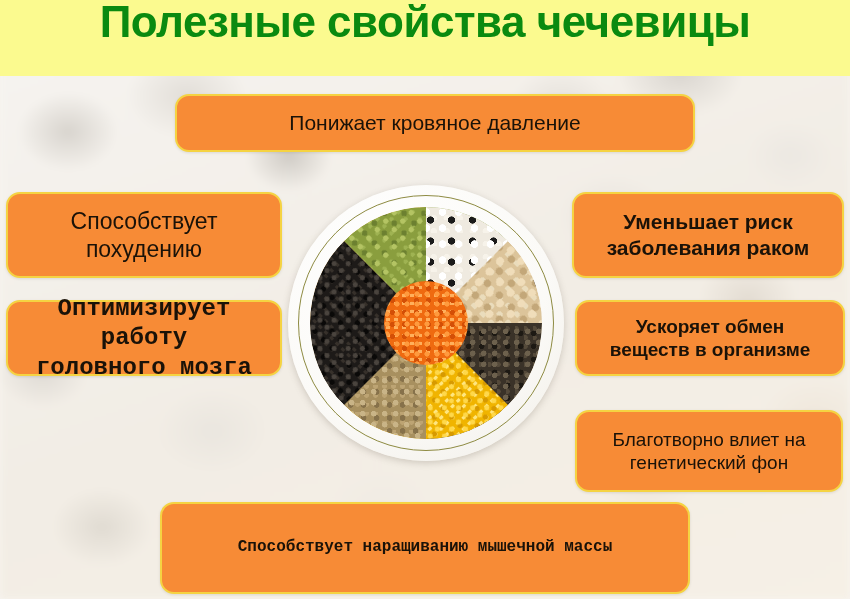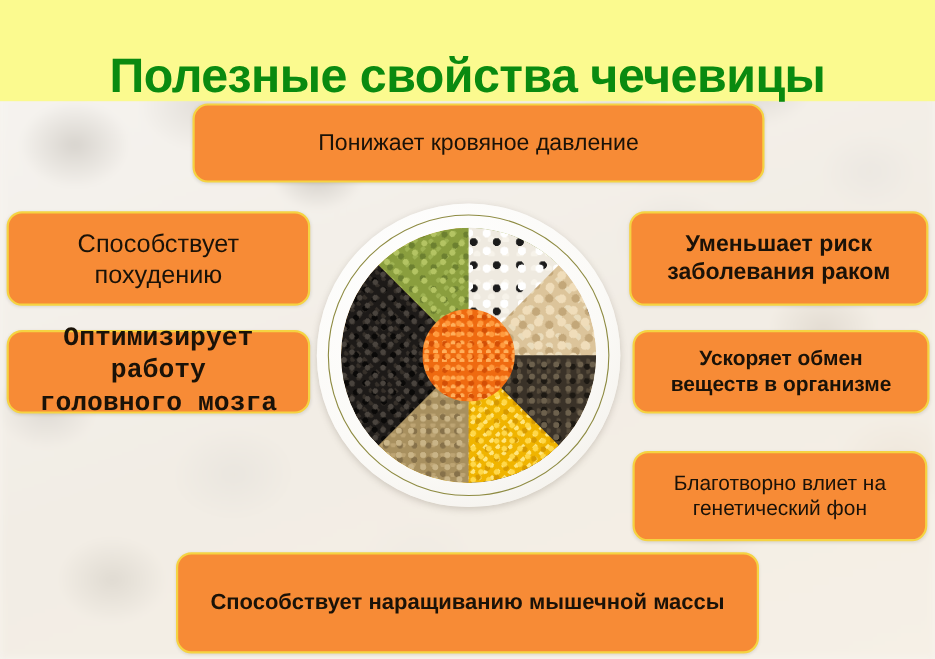--- a/index.html
+++ b/index.html
@@ -44,24 +44,24 @@
       radial-gradient(ellipse 80px 58px at 45% 85%, #f0ebe3 0%, rgba(240,235,227,0) 72%),
       radial-gradient(ellipse 90px 64px at 50% 50%, #f2eee8 0%, rgba(242,238,232,0) 75%),
       linear-gradient(160deg, #f6f4f1 0%, #f2ede5 55%, #f6f0e6 100%);
     filter: blur(3px);
   }
 
   
   #title-banner {
     position: absolute;
     left: 0; top: 0;
-    width: 850px; height: 92px;
+    width: 850px; height: 76px;
     background: #fbfa8f;
     display: flex;
-    align-items: flex-end;
+    align-items: flex-start;
     justify-content: center;
     z-index: 20;
   }
   #title-text {
     color: #0a8a10;
     font-family: "Liberation Sans", sans-serif;
     font-weight: bold;
     font-size: 44px;
     letter-spacing: -0.5px;
     white-space: nowrap;
@@ -149,21 +149,21 @@
     z-index: 12;
     padding: 4px 10px;
     box-shadow: 0 1px 3px rgba(0,0,0,0.10);
   }
   .fact-box .txt {
     line-height: 1.22;
     white-space: pre-line;
   }
 
   
-  #box-top        { left:175px; top:94px;  width:520px; height:72px; }
+  #box-top        { left:175px; top:94px;  width:520px; height:58px; }
   #box-top .txt        { font-size:21px; font-weight:normal; }
 
   #box-left-1     { left:6px;   top:192px; width:276px; height:86px; }
   #box-left-1 .txt     { font-size:23px; font-weight:normal; }
 
   #box-left-2     { left:6px;   top:300px; width:276px; height:76px; }
   #box-left-2 .txt     { font-size:24px; font-weight:bold;font-family:Liberation Mono, monospace; }
 
   #box-left-3     { left:6px;   top:398px; width:276px; height:92px; }
   #box-left-3 .txt     { font-size:19px; font-weight:bold; }
@@ -171,21 +171,21 @@
   #box-right-1    { left:572px; top:192px; width:272px; height:86px; }
   #box-right-1 .txt    { font-size:21px; font-weight:bold; }
 
   #box-right-2    { left:575px; top:300px; width:270px; height:76px; }
   #box-right-2 .txt    { font-size:19px; font-weight:bold; }
 
   #box-right-3    { left:575px; top:410px; width:268px; height:82px; }
   #box-right-3 .txt    { font-size:19px; font-weight:normal; }
 
   #box-bottom     { left:160px; top:502px; width:530px; height:92px; }
-  #box-bottom .txt     { font-size:20px; font-weight:bold; }
+  #box-bottom .txt     { font-size:16px; font-weight:bold;font-family:Liberation Mono, monospace; }
 </style>
 </head>
 <body>
 
 <div id="poster">
 
   <div id="bg"></div>
 
   <div id="title-banner">
     <div id="title-text">Полезные свойства чечевицы</div>

